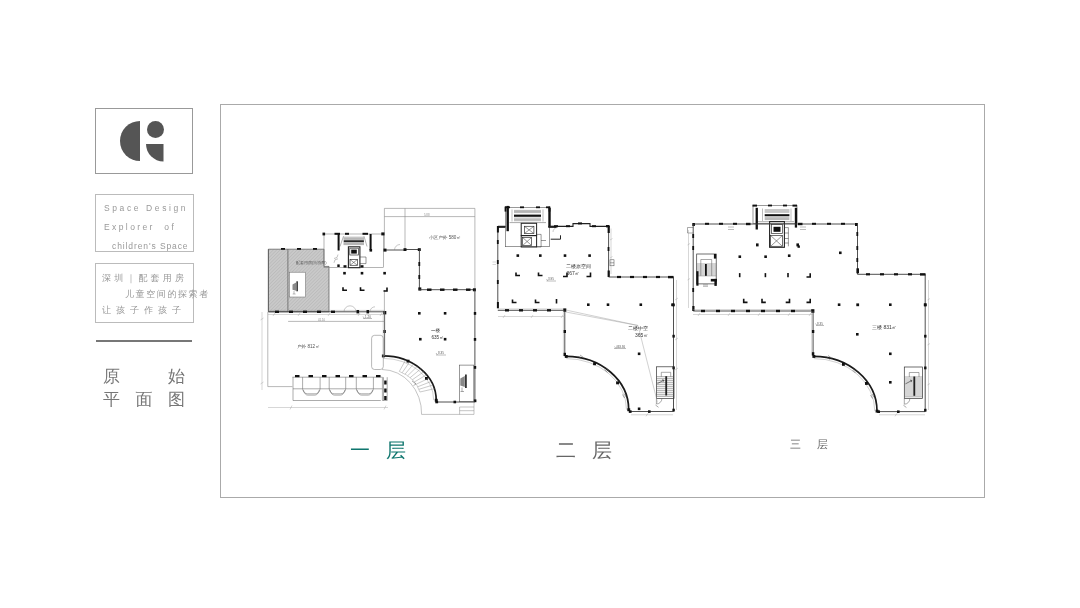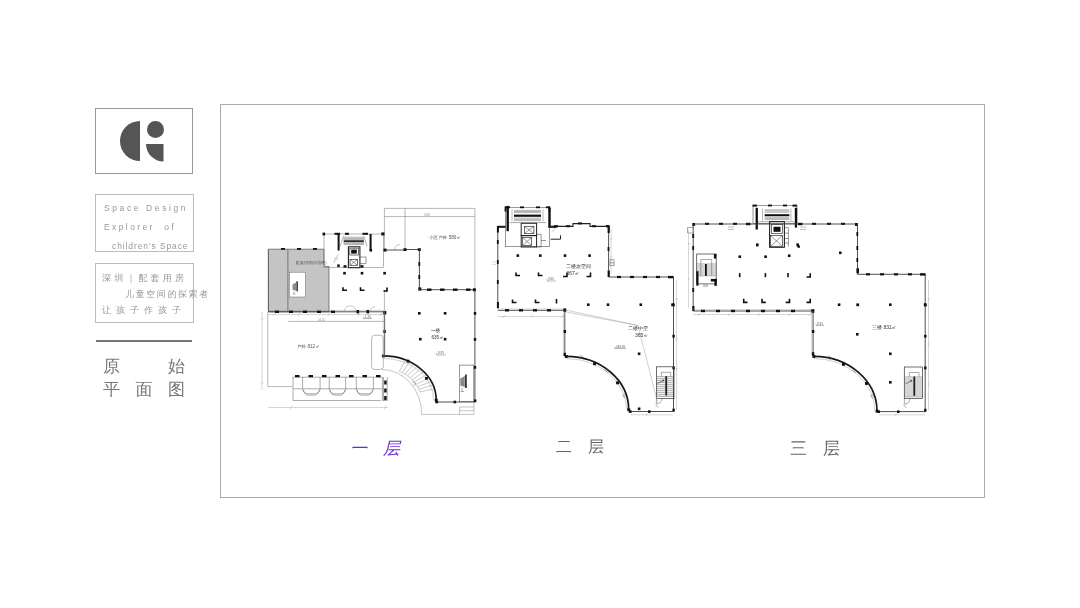--- a/index.html
+++ b/index.html
@@ -27,30 +27,30 @@
 
 <div class="abs" style="left:95px;top:263px;width:97px;height:58px;border:1px solid #bbb;"></div>
 <div class="abs" style="left:102px;top:270px;width:90px;font-size:9px;color:#999;line-height:16px;white-space:nowrap;">
   <div style="letter-spacing:3.2px;">深圳｜配套用房</div>
   <div style="letter-spacing:1.6px;margin-left:23px;">儿童空间的探索者</div>
   <div style="letter-spacing:5px;">让孩子作孩子</div>
 </div>
 
 <div class="abs" style="left:96px;top:340px;width:96px;height:2px;background:#777;"></div>
 
-<div class="abs" style="left:103px;top:356px;width:82px;font-size:17px;color:#777;line-height:22.5px;text-align:justify;">
+<div class="abs" style="left:103px;top:366px;width:82px;font-size:17px;color:#777;line-height:22.5px;text-align:justify;">
   <div style="text-align-last:justify;">原始</div>
   <div style="text-align-last:justify;">平面图</div>
 </div>
 
 <div class="abs" style="left:220px;top:104px;width:763px;height:392px;border:1px solid #aaa;"></div>
 
-<div class="abs" style="left:350px;top:437px;font-size:17px;color:#6d28d9;letter-spacing:16px;font-style:italic;">一层</div>
-<div class="abs" style="left:556px;top:437px;font-size:16px;color:#666;letter-spacing:16px;">二层</div>
-<div class="abs" style="left:790px;top:437px;font-size:17px;color:#666;letter-spacing:16px;">三层</div>
+<div class="abs" style="left:350px;top:437px;font-size:20px;color:#0f766e;letter-spacing:16px;">一层</div>
+<div class="abs" style="left:556px;top:437px;font-size:20px;color:#666;letter-spacing:16px;">二层</div>
+<div class="abs" style="left:790px;top:437px;font-size:11px;color:#666;letter-spacing:16px;">三层</div>
 
 <svg id="f1" class="abs" style="left:255px;top:195px;" width="235" height="225" viewBox="255 195 235 225">
  <defs>
   <pattern id="hatch" width="2.4" height="2.4" patternUnits="userSpaceOnUse" patternTransform="rotate(45)">
    <rect width="2.4" height="2.4" fill="#c9c9c9"></rect>
    <line x1="0" y1="0" x2="0" y2="2.4" stroke="#a6a6a6" stroke-width="0.6"></line>
   </pattern>
  </defs>
 
  <g stroke="#888" stroke-width="0.6" fill="none">

